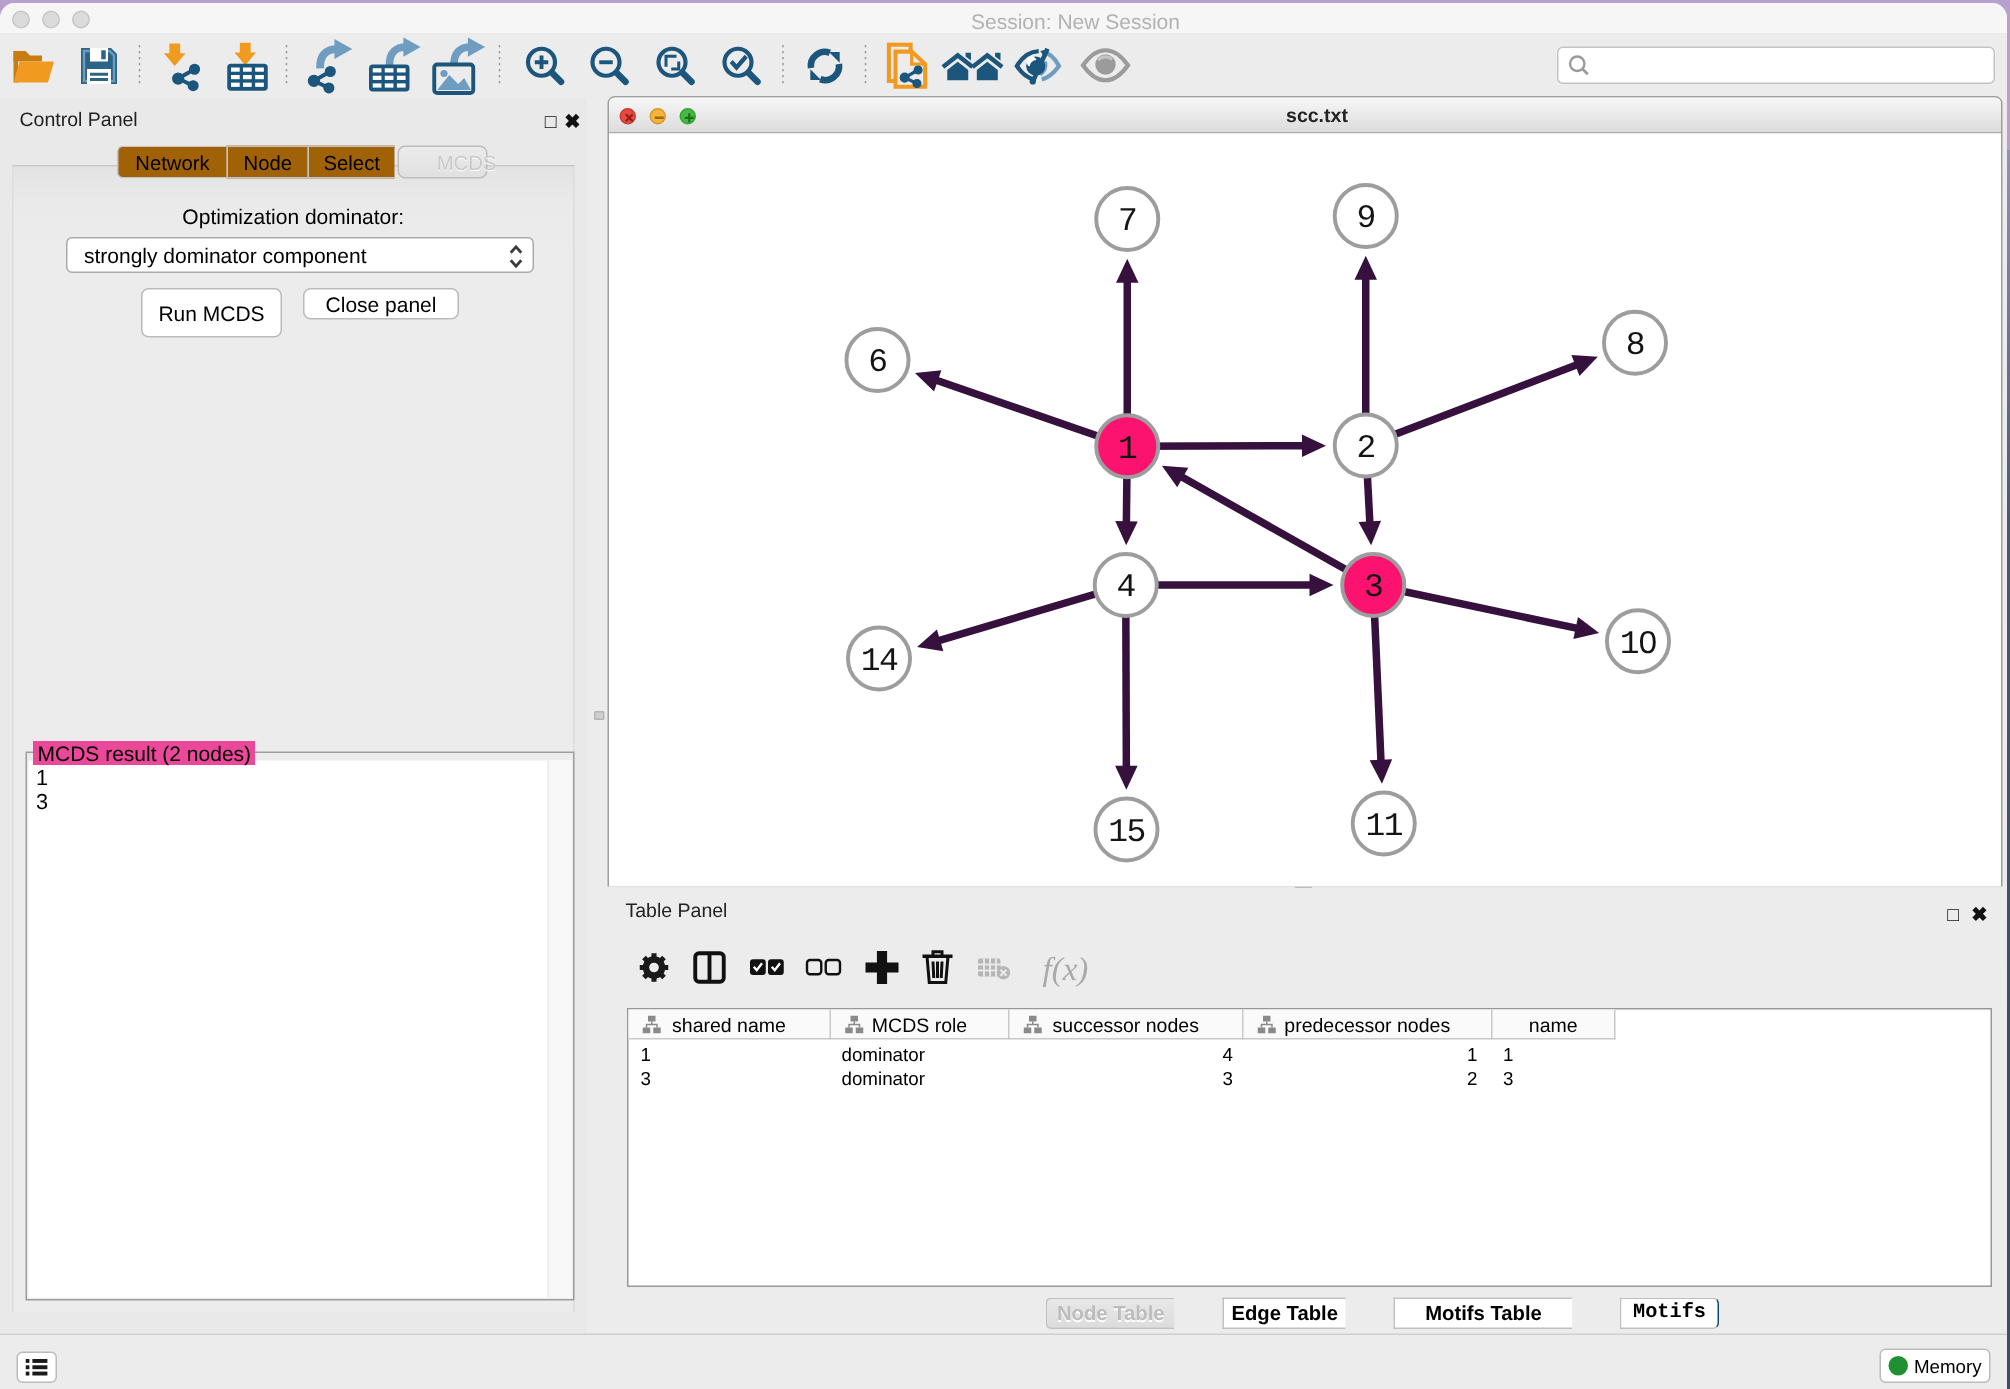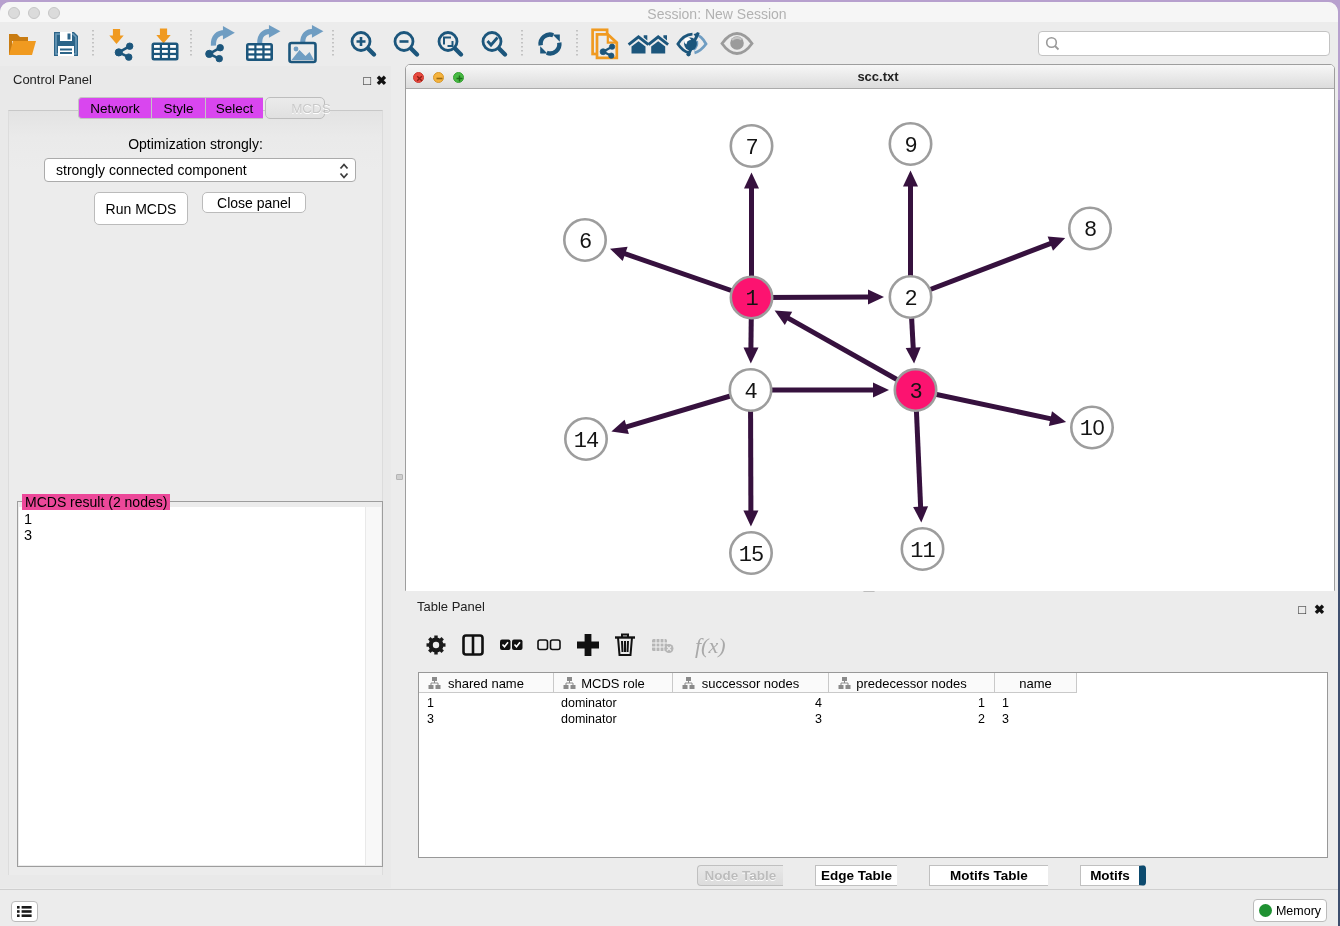--- a/index.html
+++ b/index.html
@@ -19,21 +19,21 @@
 #searchbox { position:absolute; left:1038px; top:9px; width:292px; height:25px;
   background:#fff; border:1px solid #c3c3c3; border-radius:4px; }
 
 #cpanel { position:absolute; left:0; top:64px; width:391px; height:822px; background:#e9e9e9; }
 #cpanel-hdr { position:absolute; left:0; top:0; width:100%; height:28px; }
 #cpanel-hdr span.t { position:absolute; left:13px; top:6px; font-size:13px; color:#222; }
 .panelbtns { position:absolute; top:7px; font-size:13px; color:#111; }
 #cp-content { position:absolute; left:8px; top:44px; width:375px; height:765px;
   background:linear-gradient(#e3e3e3, #eaeaea 26px, #ececec 60px); border-top:1px solid #c8c8c8; border-left:1px solid #dcdcdc; border-right:1px solid #dcdcdc; }
 .tabrow { position:absolute; display:flex; }
-.tab { height:22px; background:#d946ef; border:1px solid #c4c4c4; border-right:none;
+.tab { height:22px; background:#a16207; border:1px solid #c4c4c4; border-right:none;
   font-size:13.5px; color:#000; display:flex; align-items:center; justify-content:center; }
 .tab.first { border-radius:4px 0 0 4px; }
 .tab.sel { background:linear-gradient(#ebebeb,#e0e0e0); color:#c9c9c9; border:1px solid #bdbdbd;
   border-radius:5px; text-shadow:0 1px 0 #fff; margin-left:2px; }
 .btn { position:absolute; background:#fff; border:1px solid #bbb; border-radius:5px;
   font-size:14px; color:#000; display:flex; align-items:center; justify-content:center; }
 #mcds-group { position:absolute; left:17px; top:428px; width:366px; height:374px; }
 #mcds-border { position:absolute; left:0px; top:7px; width:366px; height:366px;
   border:1px solid #9d9d9d; }
 #mcds-label { position:absolute; left:5px; top:0px; background:#ec4899; padding:0 3px;
@@ -59,21 +59,21 @@
   border-bottom:1px solid #c9c9c9; display:flex; font-size:13px; color:#000; }
 .th { position:relative; height:20px; border-right:1px solid #c9c9c9;
   display:flex; align-items:center; justify-content:center; }
 .th > svg { position:absolute; left:9px; top:4px; margin:0 !important; }
 .trow { position:absolute; left:0; height:16px; font-size:12.5px; color:#000; }
 .trow span { position:absolute; top:1px; }
 .bottabs { position:absolute; display:flex; }
 .btab { height:21px; background:#fff; border:1px solid #c0c0c0; border-right:none;
   font-size:13.5px; font-weight:bold; color:#000; display:flex; align-items:center; justify-content:center; }
 .btab.first { border-radius:4px 0 0 4px; }
-.btab.last { border-radius:0 4px 4px 0; border-right:7px solid #0c4a6e; }
+.btab.last { border-radius:0 4px 4px 0; border-right:1px solid #0c4a6e;font-family:Liberation Mono, monospace; }
 .btab.sel { background:linear-gradient(#e8e8e8,#dcdcdc); color:#bcbcbc; text-shadow:0 1px 0 #fff; }
 
 #statusbar { position:absolute; left:0; top:887px; width:1338px; height:37px;
   background:#ececec; border-top:1px solid #cfcfcf; }
 #memory { position:absolute; right:11px; top:9px; width:74px; height:23px;
   background:#fff; border:1px solid #bbb; border-radius:4px; font-size:12.5px;
   display:flex; align-items:center; justify-content:center; gap:4px; }
 #listbtn { position:absolute; left:11px; top:11px; width:27px; height:21px;
   background:#fff; border:1px solid #bbb; border-radius:4px;
   display:flex; align-items:center; justify-content:center; }
@@ -238,27 +238,27 @@
 
   <div id="cpanel">
     <div id="cpanel-hdr">
       <span class="t">Control Panel</span>
       <span class="panelbtns" style="right:20px;">□</span>
       <span class="panelbtns" style="right:4px; font-weight:bold;">✖</span>
     </div>
     <div id="cp-content"></div>
     <div class="tabrow" style="left:78px; top:31px;">
       <div class="tab first" style="width:73px;">Network</div>
-      <div class="tab" style="width:54px;">Style</div>
+      <div class="tab" style="width:54px;">Node</div>
       <div class="tab" style="width:58px;">Select</div>
       <div class="tab sel" style="width:60px;padding-left:32px;">MCDS</div>
     </div>
-    <div style="position:absolute; left:0; top:70px; width:391px; text-align:center; font-size:14px; color:#000;">Optimization strongly:</div>
+    <div style="position:absolute; left:0; top:70px; width:391px; text-align:center; font-size:14px; color:#000;">Optimization dominator:</div>
     <div style="position:absolute; left:44px; top:92px; width:312px; height:24px; background:#fff; border:1px solid #ababab; border-radius:4px;">
-      <span style="position:absolute; left:11px; top:3px; font-size:14px;">strongly connected component</span>
+      <span style="position:absolute; left:11px; top:3px; font-size:14px;">strongly dominator component</span>
       <svg style="position:absolute; right:6px; top:4px;" width="10" height="16" viewBox="0 0 10 16">
         <path d="M1.5 5.5 L5 1.5 L8.5 5.5 M1.5 10.5 L5 14.5 L8.5 10.5" fill="none" stroke="#3c3c3c" stroke-width="1.8"></path>
       </svg>
     </div>
     <div class="btn" style="left:94px; top:126px; width:94px; height:33px;">Run MCDS</div>
     <div class="btn" style="left:202px; top:126px; width:104px; height:21px;">Close panel</div>
     <div id="mcds-group">
       <div id="mcds-border"></div>
       <div id="mcds-text">
         <div style="position:absolute; left:5px; top:4px; font-size:14.5px;">1</div>

